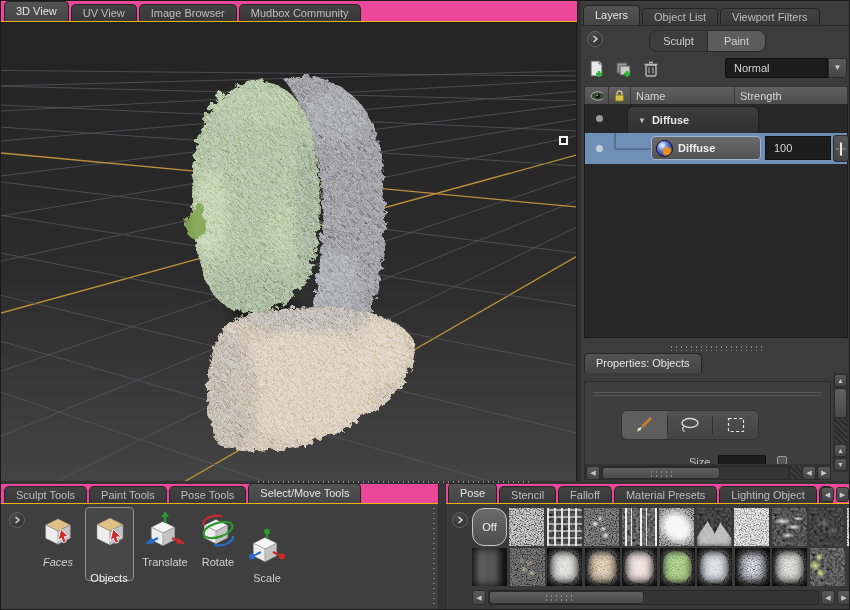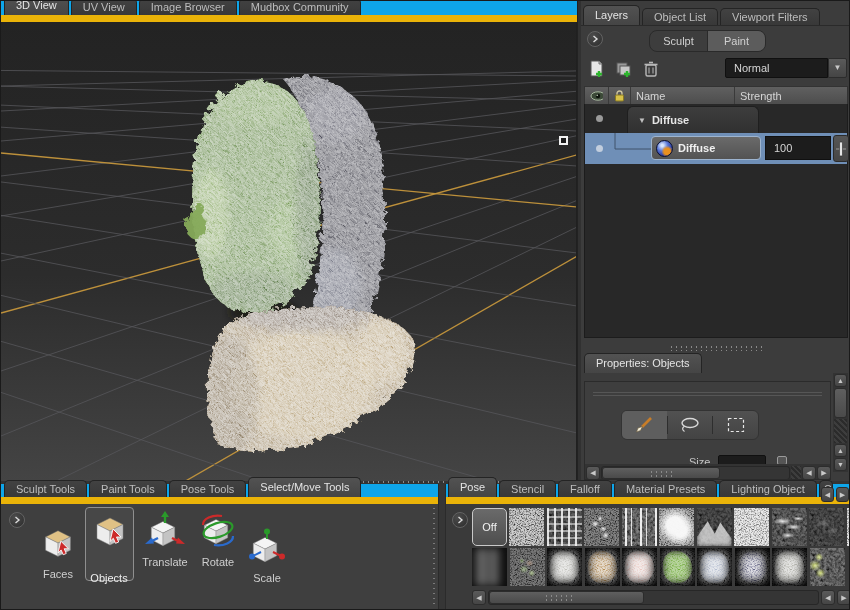--- a/index.html
+++ b/index.html
@@ -1,20 +1,20 @@
 <!DOCTYPE html>
 <html style="--sel-blue: #6f8fb7;"><head>
 <meta charset="utf-8">
 <style>
   html,body{margin:0;padding:0;background:#222;}
   #win{position:relative;width:850px;height:610px;background:#3a3a3a;font-family:"Liberation Sans",sans-serif;overflow:hidden;border:1px solid #1a1a1a;box-sizing:border-box;}
   #win *{box-sizing:border-box;}
   .abs{position:absolute;}
   
-  .tabbar{display:flex;align-items:flex-end;background:#0ea5e9;border-bottom:7px solid #eab308;}
+  .tabbar{display:flex;align-items:flex-end;background:#ec4899;border-bottom:1px solid #eab308;}
   .tab{height:17px;line-height:16px;padding:0 11px;margin-right:2px;font-size:11px;color:#bdbdbd;background:linear-gradient(#424242,#383838);border:1px solid #242424;border-bottom:none;border-radius:5px 5px 0 0;white-space:nowrap;overflow:hidden;}
   .tab.active{height:20px;line-height:19px;background:linear-gradient(#525252,#454545);color:#e4e4e4;}
   
   .circlebtn{width:16px;height:16px;border-radius:50%;background:radial-gradient(circle at 35% 30%,#4c4c4c,#2c2c2c);border:1px solid #636363;display:flex;align-items:center;justify-content:center;}
   .arrbtn{background:linear-gradient(#5a5a5a,#454545);border:1px solid #2c2c2c;border-radius:3px;color:#c9c9c9;display:flex;align-items:center;justify-content:center;font-size:7px;line-height:1;}
   .grip-dots-h{background-image:radial-gradient(circle,#8a8a8a 0.9px,rgba(0,0,0,0) 1.1px);background-size:5px 4px;background-position:0 0;}
   .checker{background:repeating-linear-gradient(45deg,#2b2b2b 0 2px,#3d3d3d 2px 4px);}
   .track{background:#353535;border:1px solid #272727;border-radius:3px;}
   .thumbbar{background:linear-gradient(#5f5f5f,#4a4a4a);border:1px solid #2c2c2c;border-radius:3px;position:relative;}
   
@@ -321,21 +321,21 @@
         <div class="tab">Pose Tools</div>
         <div class="tab active">Select/Move Tools</div>
       </div>
     <div class="abs circlebtn" style="left:8px;top:28px;">
       <svg width="8" height="8">
           <polyline points="2.5,1 6,4 2.5,7" fill="none" stroke="#dcdcdc" stroke-width="1.4"></polyline>
         </svg>
     </div>
     <div class="abs" id="objects-box" style="left:84px;top:23px;width:49px;height:74px;"></div>
     <div class="abs" id="tools-row" style="left:0;top:26px;width:437px;height:80px;">
-        <div style="position: absolute; left: 30px; top: 12px; width: 54px; text-align: center;"><svg width="42" height="38" viewBox="-1 -2 42 38" style="overflow:visible">
+        <div style="position: absolute; left: 30px; top: 0px; width: 54px; text-align: center; font-style: italic;"><svg width="42" height="38" viewBox="-1 -2 42 38" style="overflow:visible">
             <g transform="translate(1,1) scale(0.95)">
               <path d="M20,6 L33,12.5 20,19 7,12.5 Z" fill="#e0c185" stroke="#6a6a6a" stroke-width="0.5"></path>
               <path d="M7,12.5 L20,19 20,33 7,26.5 Z" fill="#ededed" stroke="#8a8a8a" stroke-width="0.5"></path>
               <path d="M33,12.5 L20,19 20,33 33,26.5 Z" fill="#c4c4c4" stroke="#8a8a8a" stroke-width="0.5"></path>
               <path d="M23,17 l8,8 h-4.5 l2.2,5 -3.2,1.3 -2.2,-5 -3.3,3.2 z" fill="#cc2a2a" stroke="#fff" stroke-width="0.9"></path>
             </g>
           </svg><div class="toollabel" style="margin-top:4px;">Faces</div></div>
         <div style="position: absolute; left: 81px; top: 0px; width: 54px; text-align: center;"><svg width="42" height="38" viewBox="-1 -2 42 38" style="overflow:visible">
             <g transform="translate(1,0)">
               <path d="M20,6 L33,12.5 20,19 7,12.5 Z" fill="#e0c185" stroke="#6a6a6a" stroke-width="0.5"></path>
@@ -397,21 +397,21 @@
       </div>
     <div class="abs" style="right:2px;top:3px;display:flex;gap:2px;">
       <div class="arrbtn" style="width:13px;height:15px;">◀</div>
       <div class="arrbtn" style="width:13px;height:15px;">▶</div>
     </div>
     <div class="abs circlebtn" style="left:6px;top:28px;">
       <svg width="8" height="8">
           <polyline points="2.5,1 6,4 2.5,7" fill="none" stroke="#dcdcdc" stroke-width="1.4"></polyline>
         </svg>
     </div>
-    <div class="abs" id="off-btn" style="left:26px;top:24px;width:35px;height:38px;">Off</div>
+    <div class="abs" id="off-btn" style="left:26px;top:24px;width:35px;height:38px;border-radius:12px;">Off</div>
     <div class="abs" id="stamp-row1" style="left:63px;top:24px;width:342px;height:38px;display:flex;gap:2.5px;overflow:hidden;">
         <div class="stampcell" style="flex: 0 0 35px;">
           <div class="tl" style="inset:2px;border-radius:50%;background:#1e1e1e"></div>
           <div class="tl nzh" style="opacity:.8"></div>
         </div>
         <div class="stampcell" style="flex: 0 0 35px;">
           <div class="tl" style="background:repeating-linear-gradient(90deg,rgba(235,235,235,.9) 0 2px,rgba(30,30,30,.25) 2px 7px),repeating-linear-gradient(0deg,rgba(210,210,210,.8) 0 2px,rgba(10,10,10,.92) 2px 7px);filter:blur(.4px)"></div>
           <div class="tl nz" style="opacity:.35"></div>
         </div>
         <div class="stampcell" style="flex: 0 0 35px;">

